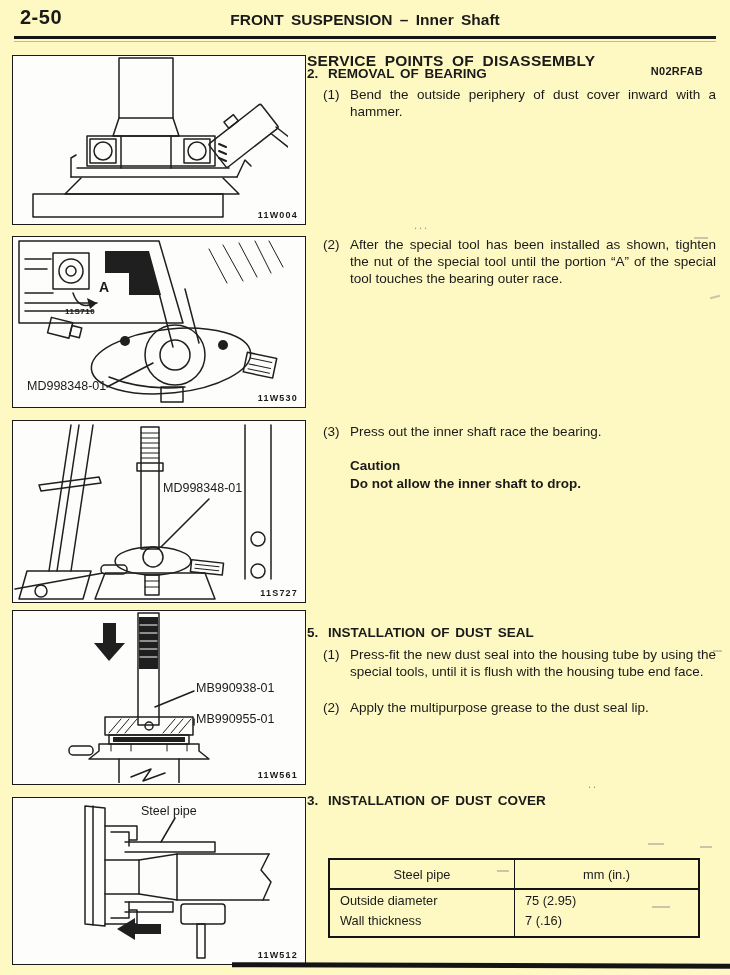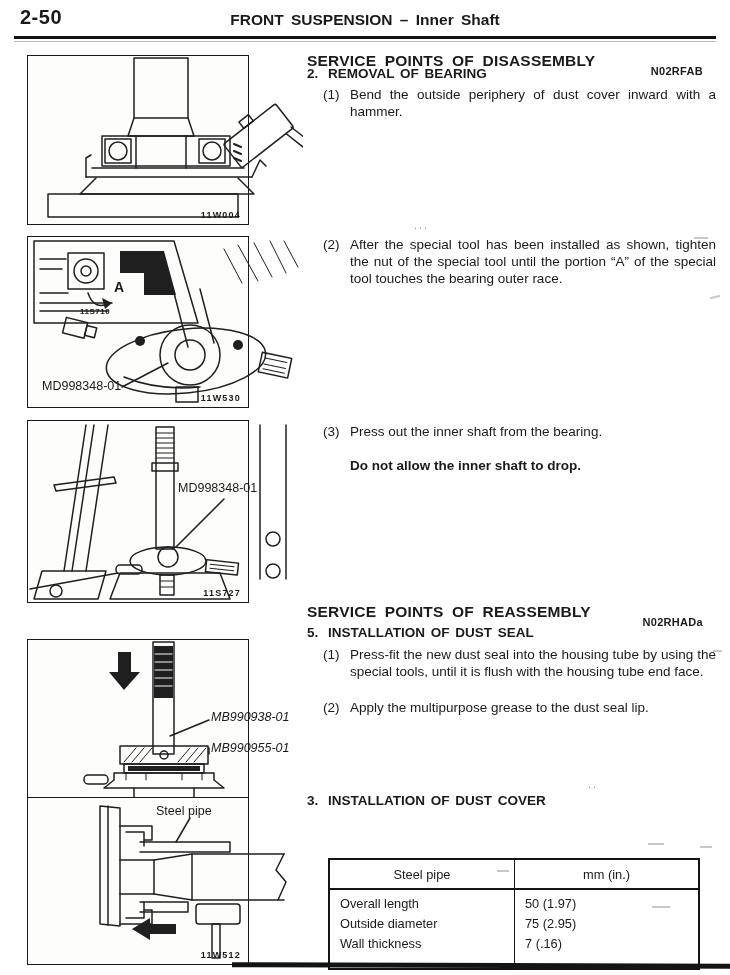--- a/index.html
+++ b/index.html
@@ -1,27 +1,27 @@
 <!DOCTYPE html>
 <html><head>
 <meta charset="utf-8">
 <style>
   html,body { margin:0; padding:0; background:#e8e8e6; }
   .page {
     position:relative; width:730px; height:975px; margin:0 auto;
-    background:#ffffff; color:#1a1a1a; overflow:hidden;
+    background:#fef9c3; color:#1a1a1a; overflow:hidden;
     font-family:"Liberation Sans", sans-serif;
   }
   .abs { position:absolute; }
   .page-num { left:20px; top:6px; font-size:20px; font-weight:bold; letter-spacing:.5px; }
   .page-title { left:0; right:0; top:11px; text-align:center; font-size:15.5px; font-weight:bold; word-spacing:3px; }
   .rule-thick { left:14px; top:36px; width:702px; height:3px; background:#141414; }
   .rule-thin  { left:14px; top:41px; width:702px; height:1px; background:#b9b9b4; }
 
-  .fig { left:12px; width:222px; border:1.6px solid #1a1a1a; background:#fdfdfc; box-sizing:border-box;margin-left:15px; }
+  .fig { left:12px; width:294px; border:1.6px solid #1a1a1a; background:#fdfdfc; box-sizing:border-box; }
   .fig svg { display:block; }
   .figcode { position:absolute; right:7px; bottom:4px; font-size:9px; font-weight:bold; letter-spacing:1.2px; }
   .figlabel { position:absolute; font-size:12.5px; white-space:nowrap; }
   .figlabel.small { font-size:8px; font-weight:bold; letter-spacing:.5px; }
   .figlabel.big { font-size:14px; font-weight:bold; }
 
   .h1row { left:307px; width:396px; display:flex; justify-content:space-between; align-items:flex-start; }
   .h1 { font-size:15.5px; font-weight:bold; word-spacing:4px; letter-spacing:.2px; white-space:nowrap; }
   .seccode { font-size:11px; font-weight:bold; letter-spacing:.3px; margin-top:13px; }
 
@@ -34,21 +34,21 @@
 
   .caution { left:350px; font-size:13.5px; font-weight:bold; line-height:17.5px; }
   .para { left:328px; width:388px; font-size:13.5px; line-height:17px; text-align:justify; }
 
   .spec-table { left:328px; top:858px; width:372px; border-collapse:collapse; font-size:12.8px;
                 border:2px solid #141414; table-layout:fixed; }
   .spec-table th { font-weight:normal; text-align:center; height:26px; border-bottom:2px solid #141414; }
   .spec-table th.c1, .spec-table td.c1 { border-right:1.6px solid #141414; width:182px; }
   .spec-table td { height:20px; padding:0 0 0 10px; }
   .spec-table tr.first td { padding-top:3px; }
-  .spec-table tr.last td { padding-bottom:15px; }
+  .spec-table tr.last td { padding-bottom:6px; }
 
   .artifact { background:#9a9a94; opacity:.55; }
   .dots { color:#8f8f89; font-size:11px; letter-spacing:2px; }
   .bottom-bar { left:232px; top:963px; width:498px; height:5px; background:#141414; transform:rotate(.2deg); }
 </style>
 </head>
 <body>
 
 <div class="page">
 
@@ -151,21 +151,21 @@
         <path d="M2 168 L90 152"></path>
         <rect x="88" y="144" width="26" height="9" rx="4"></rect>
         <circle cx="28" cy="170" r="6"></circle>
         <path d="M196 78 L148 126"></path>
       </g>
     </svg>
     <span class="figlabel" style="left:150px;top:60px;">MD998348-01</span>
     <span class="figcode">11S727</span>
   </div>
 
-  <div class="abs fig" style="top:639px;height:175px;font-style:italic;">
+  <div class="abs fig" style="top:610px;height:175px;">
     <svg width="275" height="172" viewBox="0 0 275 172">
       <g stroke="#1f1f1f" stroke-width="1.5" fill="none" stroke-linecap="round" stroke-linejoin="round">
         <g>
           <rect x="90" y="12" width="13" height="20" fill="#1f1f1f" stroke="none"></rect>
           <polygon points="81,32 112,32 96,50" fill="#1f1f1f" stroke="none"></polygon>
         </g>
         <rect x="125" y="2" width="21" height="112"></rect>
         <rect x="126" y="6" width="19" height="52" fill="#1f1f1f" stroke="none"></rect>
         <g stroke="#fdfdfc" stroke-width="1">
             <path d="M127 14 h17 M127 22 h17 M127 30 h17 M127 38 h17 M127 46 h17"></path>
@@ -227,30 +227,27 @@
   <div class="abs item" style="top:86px;">
     <span class="n">(1)</span>
     <span class="t">Bend the outside periphery of dust cover inward with a hammer.</span>
   </div>
   <div class="abs item" style="top:236px;">
     <span class="n">(2)</span>
     <span class="t">After the special tool has been installed as shown, tighten the nut of the special tool until the portion “A” of the special tool touches the bearing outer race.</span>
   </div>
   <div class="abs item" style="top:423px;">
     <span class="n">(3)</span>
-    <span class="t">Press out the inner shaft from the bearing.</span>
+    <span class="t">Press out the inner shaft race the bearing.</span>
   </div>
   <div class="abs caution" style="top:457px;">
+    <div>Caution</div>
     <div>Do not allow the inner shaft to drop.</div>
   </div>
 
-  <div class="abs h1row" style="top:603px;">
-    <span class="h1">SERVICE POINTS OF REASSEMBLY</span>
-    <span class="seccode">N02RHADa</span>
-  </div>
   <div class="abs steprow" style="top:625px;">
     <span class="n">5.</span>
     <span>INSTALLATION OF DUST SEAL</span>
   </div>
   <div class="abs item" style="top:646px;">
     <span class="n">(1)</span>
     <span class="t">Press-fit the new dust seal into the housing tube by using the special tools, until it is flush with the housing tube end face.</span>
   </div>
   <div class="abs item" style="top:699px;">
     <span class="n">(2)</span>
@@ -263,24 +260,20 @@
   </div>
 
   <table class="abs spec-table">
     <thead>
       <tr>
         <th class="c1">Steel pipe</th>
         <th>mm (in.)</th>
       </tr>
     </thead>
     <tbody>
-      <tr class="first">
-        <td class="c1">Overall length</td>
-        <td>50 (1.97)</td>
-      </tr>
       <tr>
         <td class="c1">Outside diameter</td>
         <td>75 (2.95)</td>
       </tr>
       <tr class="last">
         <td class="c1">Wall thickness</td>
         <td>7 (.16)</td>
       </tr>
     </tbody>
   </table>

